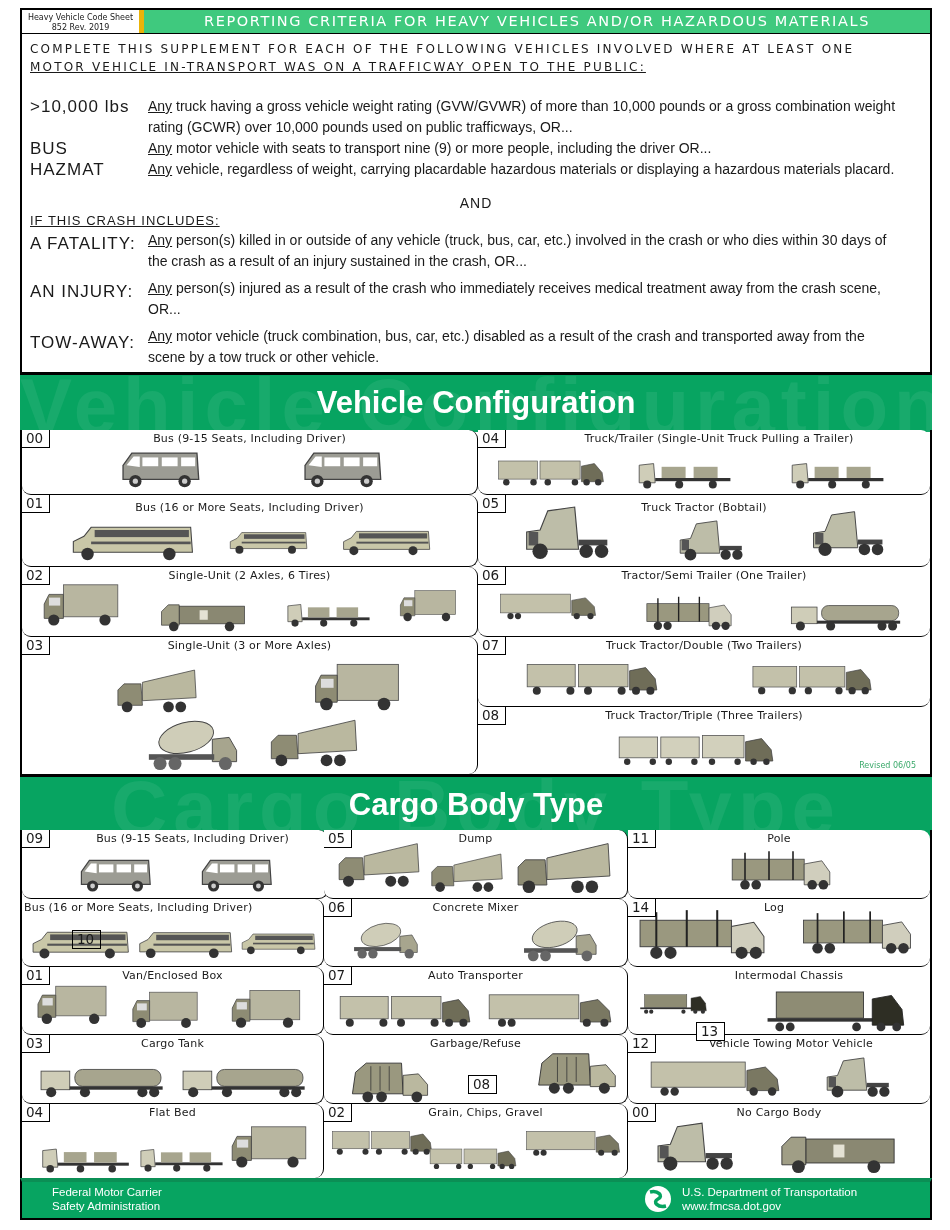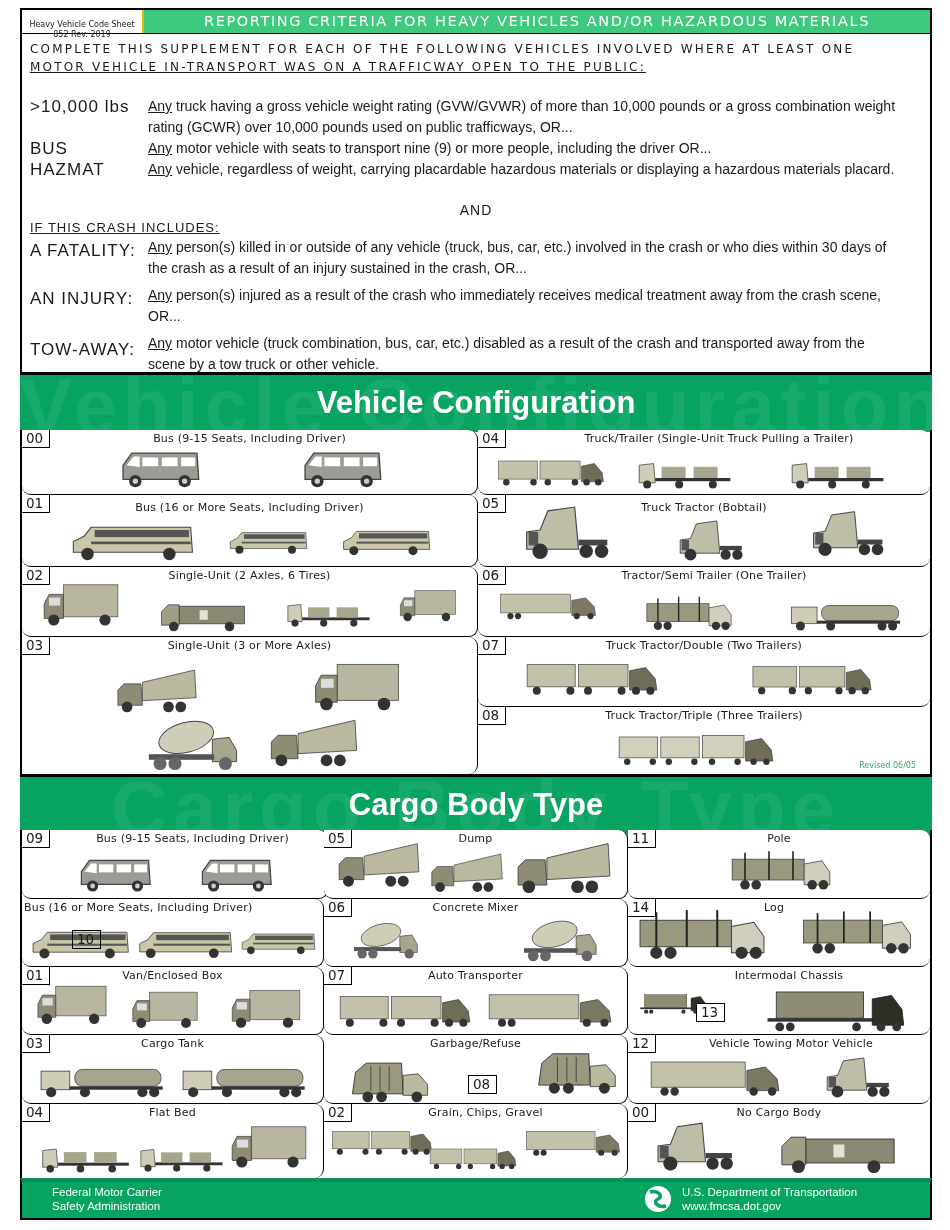--- a/index.html
+++ b/index.html
@@ -2,31 +2,31 @@
 <html><head>
 <meta charset="utf-8">
 <style>
   * { box-sizing: border-box; margin: 0; padding: 0; }
   html, body { width: 950px; height: 1230px; background: #ffffff; overflow: hidden; }
   body { font-family: "DejaVu Sans", sans-serif; color: #1a1a1a; position: relative; }
 
   
   .top { position: absolute; left: 20px; top: 8px; width: 912px; height: 366px; border: 2px solid #000; border-bottom: none; }
   .top-head { display: flex; height: 24px; border-bottom: 1px solid #000; }
-  .code-sheet { width: 122px; border-right: 2px solid #eab308; font-size: 8px; line-height: 10px; text-align: center; padding-top: 10px; }
+  .code-sheet { width: 122px; border-right: 5px solid #eab308; font-size: 8px; line-height: 10px; text-align: center; padding-top: 3px; }
   .criteria-title { flex: 1; background: #3fc97e; color: #fff; font-size: 14.5px; letter-spacing: 1.6px; text-align: center; line-height: 23px; }
 
   .supplement { padding: 6px 8px 0 8px; font-size: 12px; letter-spacing: 2.2px; line-height: 18px; }
   .supplement .u { text-decoration: underline; }
 
   .crit-row { display: flex; font-family: "Liberation Sans", sans-serif; font-size: 14px; line-height: 21px; padding-left: 8px; }
   .crit-label { width: 118px; flex: none; font-size: 17px; letter-spacing: 1px; }
   .crit-text { flex: 1; padding-right: 30px; }
   .crit-text .any { text-decoration: underline; }
-  .and-line { text-align: center; font-family: "Liberation Sans", sans-serif; font-size: 14px; letter-spacing: 1px; line-height: 20px; margin-top: 20px; }
+  .and-line { text-align: center; font-family: "Liberation Sans", sans-serif; font-size: 14px; letter-spacing: 1px; line-height: 20px; margin-top: 13px; }
   .if-crash { padding-left: 8px; font-family: "Liberation Sans", sans-serif; font-size: 13px; letter-spacing: 1px; text-decoration: underline; line-height: 16px; }
 
   
   .banner { position: absolute; left: 20px; width: 912px; height: 56px; background: #07a461; overflow: hidden; border-top: 3px solid #000; }
   .banner .ghost { position: absolute; left: 0; right: 0; top: -14px; font-family: "Liberation Sans", sans-serif; font-weight: bold; font-size: 78px; letter-spacing: 6px; color: rgba(255,255,255,0.07); white-space: nowrap; text-align: center; }
   .banner .title { position: absolute; left: 0; right: 0; top: 10px; text-align: center; font-family: "Liberation Sans", sans-serif; font-weight: bold; font-size: 31px; color: #fff; }
 
   
   .grid { position: absolute; left: 20px; width: 912px; border-left: 2px solid #000; border-right: 2px solid #000; }
   .cell { position: absolute; border-bottom: 1px solid #000; background: #fff; border-radius: 9px; }
@@ -527,21 +527,21 @@
       </svg>
   </div>
   <div class="cell" style="left:606px; top:137px; width:302px; height:68px;">
     <div class="label" style="padding-left:20px">Intermodal Chassis</div>
     <svg style="position:absolute; left:8px; top:8px;" width="72" height="56">
         <use href="#v-container"></use>
       </svg>
     <svg style="position:absolute; left:110px; top:18px;" width="190" height="48">
         <use href="#v-container"></use>
       </svg>
-    <div class="code floating" style="left:68px; top:36px;">13</div>
+    <div class="code floating" style="left:68px; top:55px;">13</div>
   </div>
   <div class="cell" style="left:606px; top:205px; width:302px; height:69px;">
     <div class="code">12</div>
     <div class="label" style="padding-left:24px">Vehicle Towing Motor Vehicle</div>
     <div class="icons" style="padding:0 8px;">
       <svg class="veh" width="140" height="42">
           <use href="#v-semi"></use>
         </svg>
       <svg class="veh" width="110" height="44">
           <use href="#v-tractor"></use>

